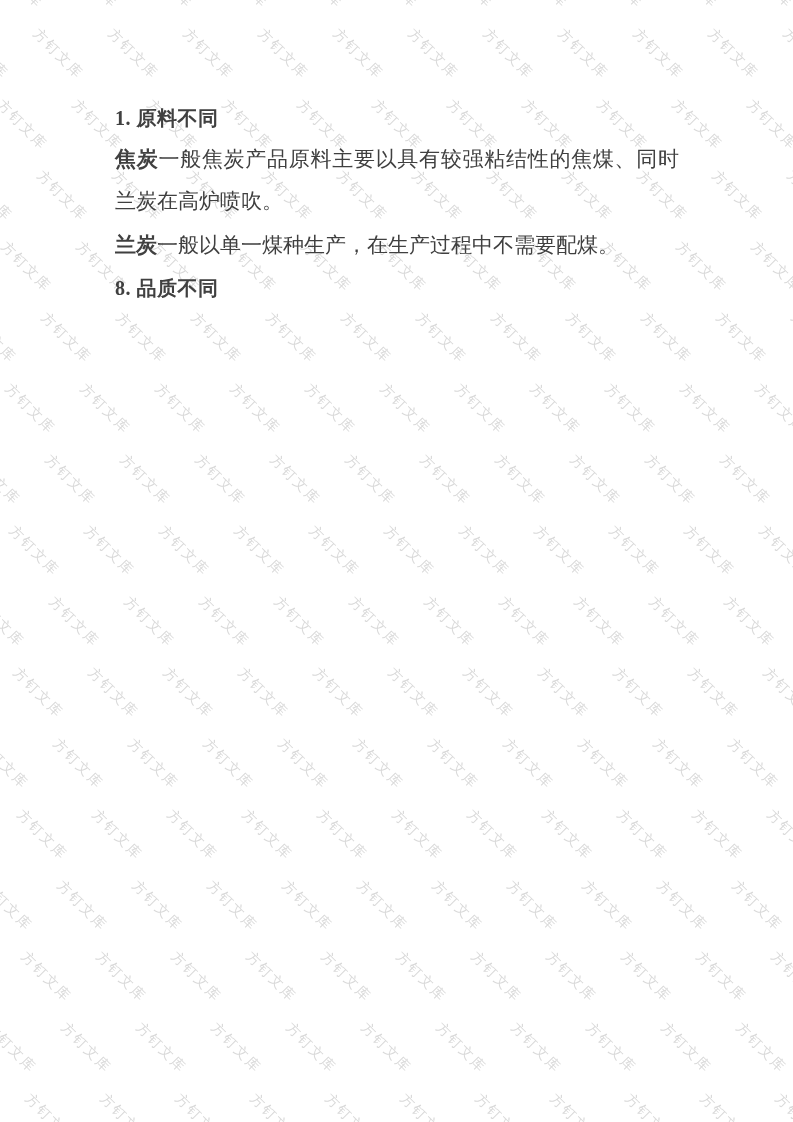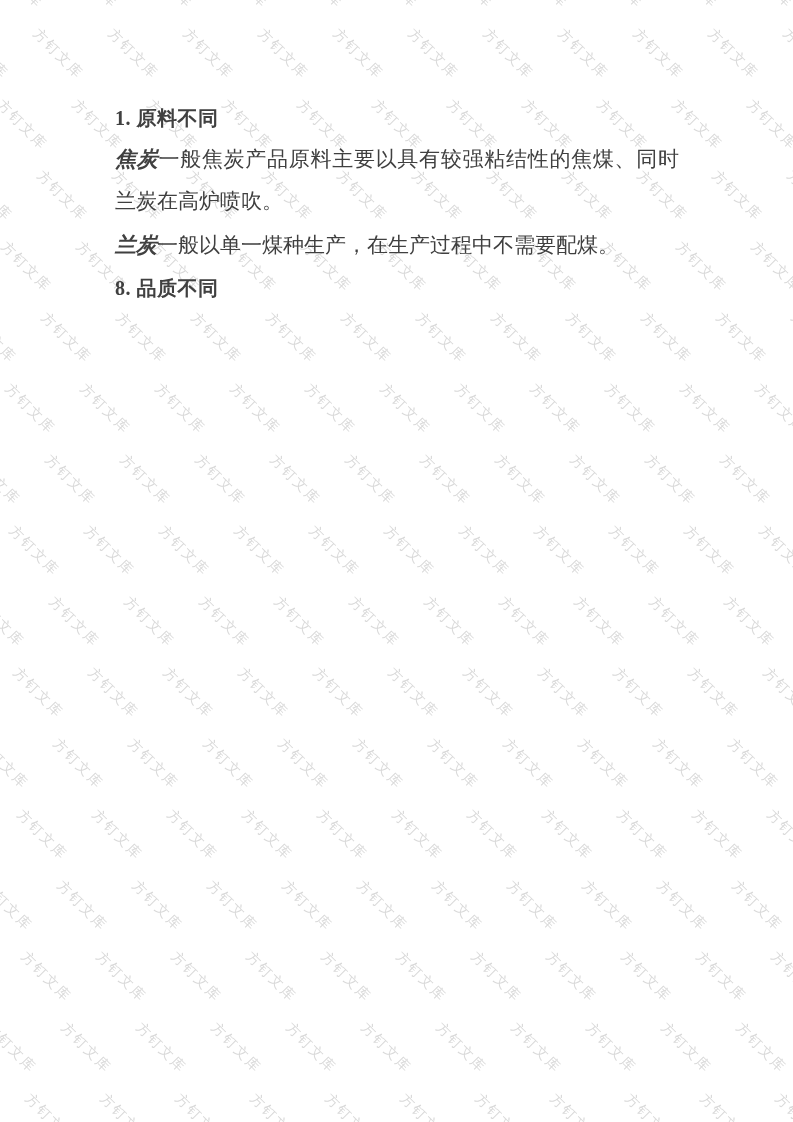--- a/index.html
+++ b/index.html
@@ -56,21 +56,20 @@
     margin: 0 0 2px 0;
     text-align: justify;
     text-justify: inter-ideograph;
     word-break: break-all;
   }
   .body-par.indent {
     text-indent: 2em;
   }
   .term-lead {
     font-weight: bold;
-    font-style: italic;
   }
 </style>
 </head>
 <body>
 
 <div class="page">
 
   <div class="watermark-layer">
       <span class="wm" style="color: rgb(217, 217, 217); left: -14px; top: -26px;">方钉文库</span>
       <span class="wm" style="color: rgb(217, 217, 217); left: 61px; top: -26px;">方钉文库</span>

